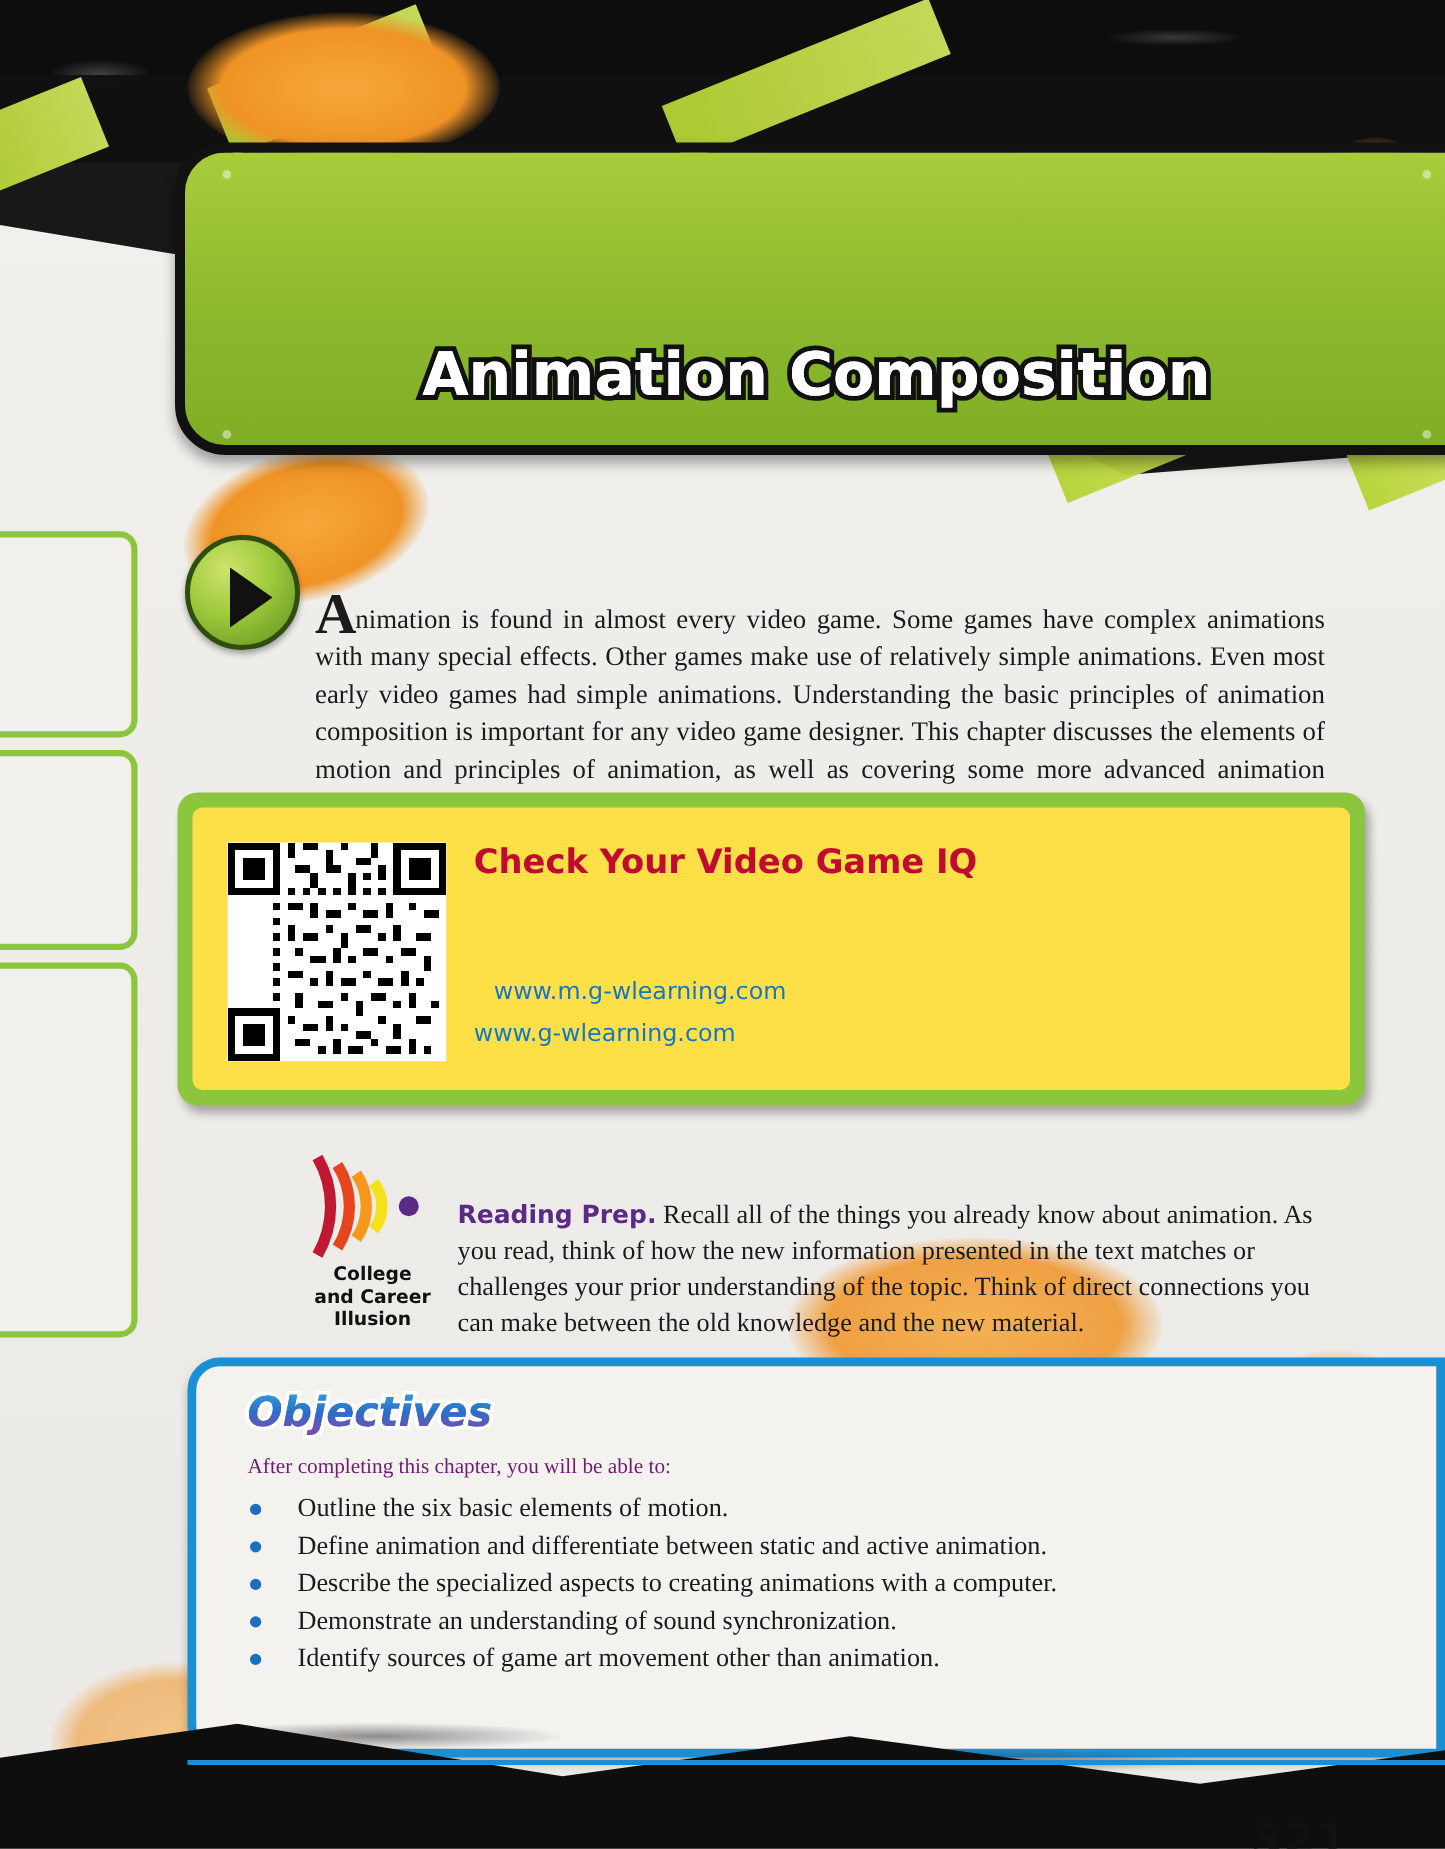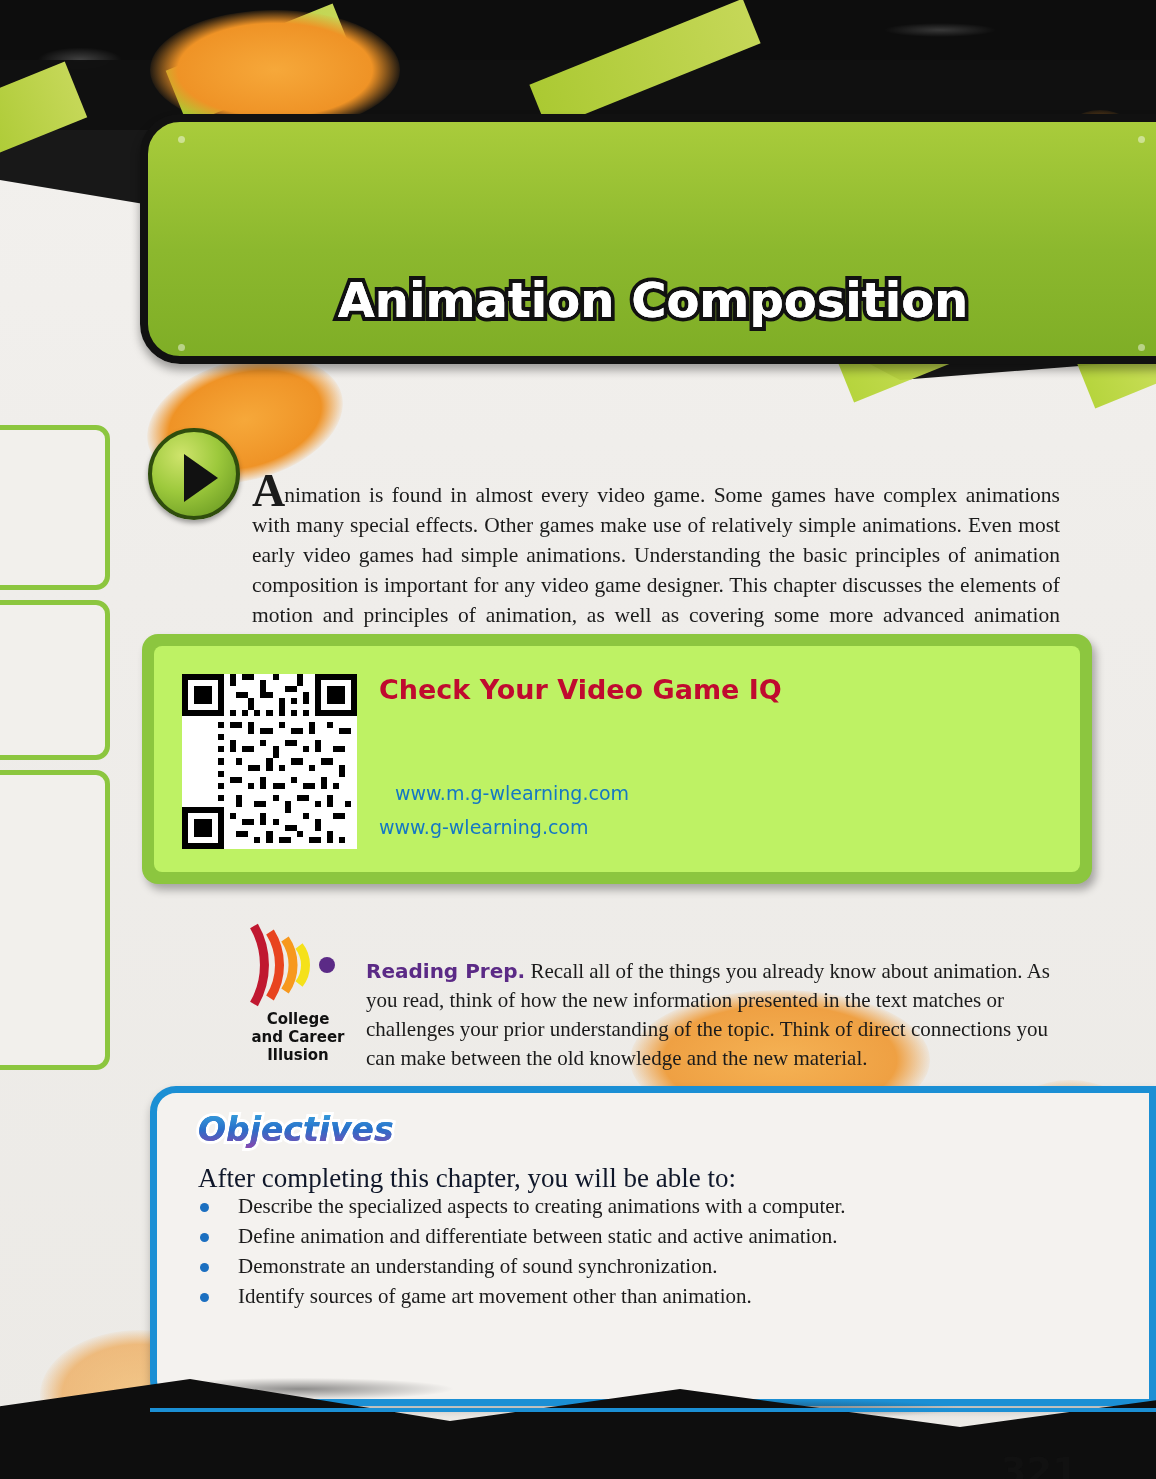--- a/index.html
+++ b/index.html
@@ -196,21 +196,21 @@
     position: absolute;
     left: 142px; top: 634px;
     width: 950px; height: 250px;
     background: #8cc63f;
     border-radius: 16px;
     box-shadow: 4px 6px 8px rgba(0,0,0,.3);
     padding: 12px;
   }
   .iq-inner {
     width: 100%; height: 100%;
-    background: #bef264;
+    background: #fde047;
     border-radius: 8px;
     position: relative;
   }
   .qr {
     position: absolute;
     left: 28px; top: 28px;
     width: 175px; height: 175px;
     background-color: #fff;
     image-rendering: pixelated;
   }
@@ -301,22 +301,22 @@
     font-style: italic;
     font-size: 33px;
     background: linear-gradient(180deg, #35a8e0 0%, #2a6fc9 50%, #8e44ad 100%);
     -webkit-background-clip: text;
     background-clip: text;
     color: transparent;
   }
   .obj-lead {
     position: absolute;
     left: 198px; top: 1163px;
-    font-size: 27px;
-    color: #0f172a;
+    font-size: 17px;
+    color: #701a75;
   }
   .obj-list {
     position: absolute;
     left: 190px; top: 1192px;
     width: 830px;
     margin: 0;
     padding: 0;
     list-style: none;
     font-size: 21px;
     line-height: 29px;
@@ -523,22 +523,23 @@
 
 <p class="rp">
   <b>Reading Prep.</b><span> Recall all of the things you already know about animation. As you read, think of how the new information presented in the text matches or challenges your prior understanding of the topic. Think of direct connections you can make between the old knowledge and the new material.</span>
 </p>
 
 <div class="obj-box"></div>
 <div class="obj-tag">Objectives</div>
 <div class="obj-tag-fill">Objectives</div>
 <div class="obj-lead">After completing this chapter, you will be able to:</div>
 <ul class="obj-list">
+  <li><span>Outline the six basic elements of motion.</span></li>
+  <li><span>Define animation and differentiate between static and active animation.</span></li>
   <li><span>Describe the specialized aspects to creating animations with a computer.</span></li>
-  <li><span>Define animation and differentiate between static and active animation.</span></li>
   <li><span>Demonstrate an understanding of sound synchronization.</span></li>
   <li><span>Identify sources of game art movement other than animation.</span></li>
 </ul>
 
 <div class="bottom-smudge"></div>
 <div class="bottom-black"></div>
 <div class="footer-rule"></div>
 <div class="page-num">321</div>
 
 </body></html>

